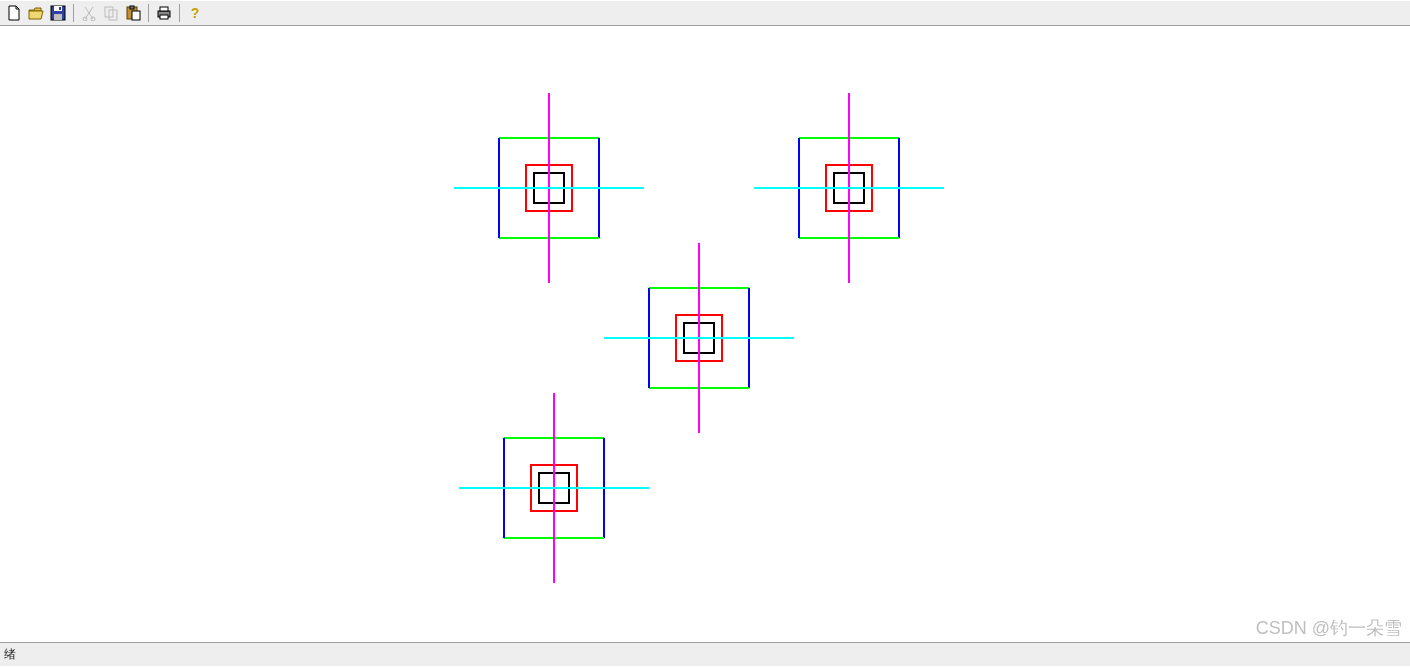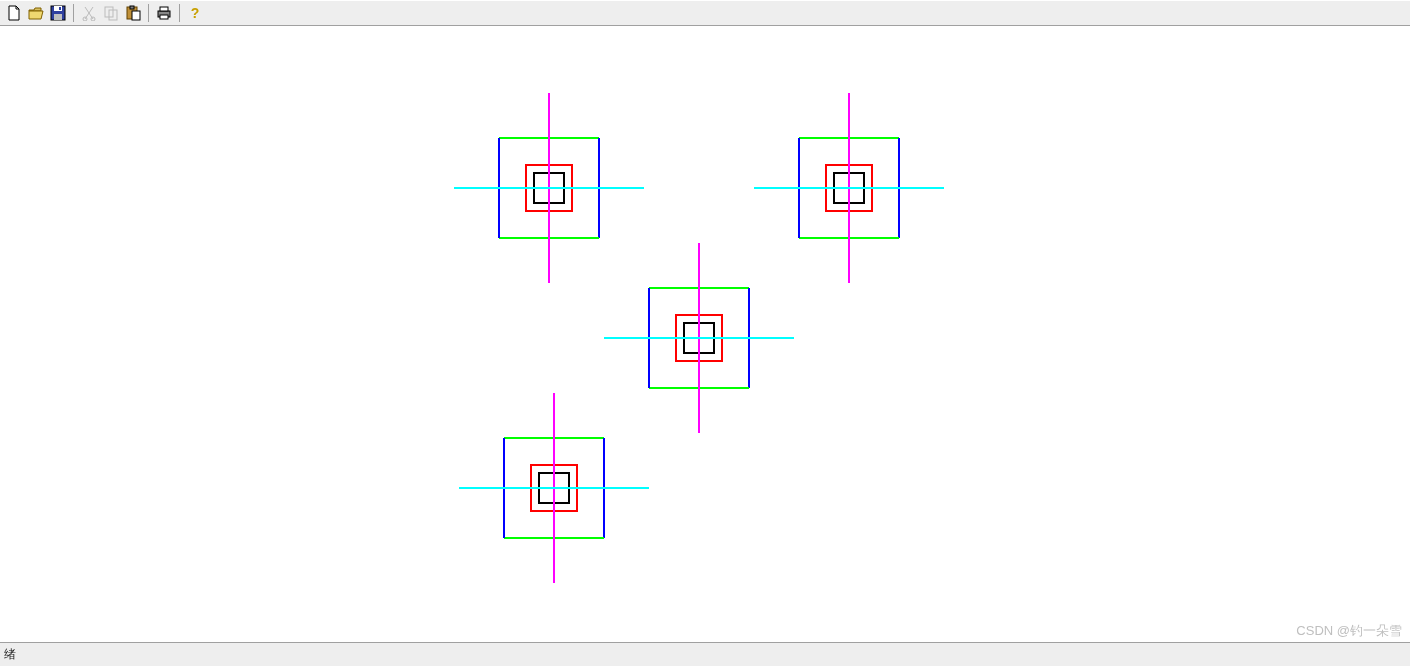--- a/index.html
+++ b/index.html
@@ -49,21 +49,21 @@
     display: flex;
     align-items: center;
     padding: 0 4px;
     color: #222;
   }
   .watermark {
     position: absolute;
     right: 8px;
     bottom: 28px;
     color: #bfbfbf;
-    font-size: 13px;
+    font-size: 18px;
     pointer-events: none;
     user-select: none;
   }
   svg { display: block; }
 </style>
 </head>
 <body>
 
 <div class="toolbar">
 

